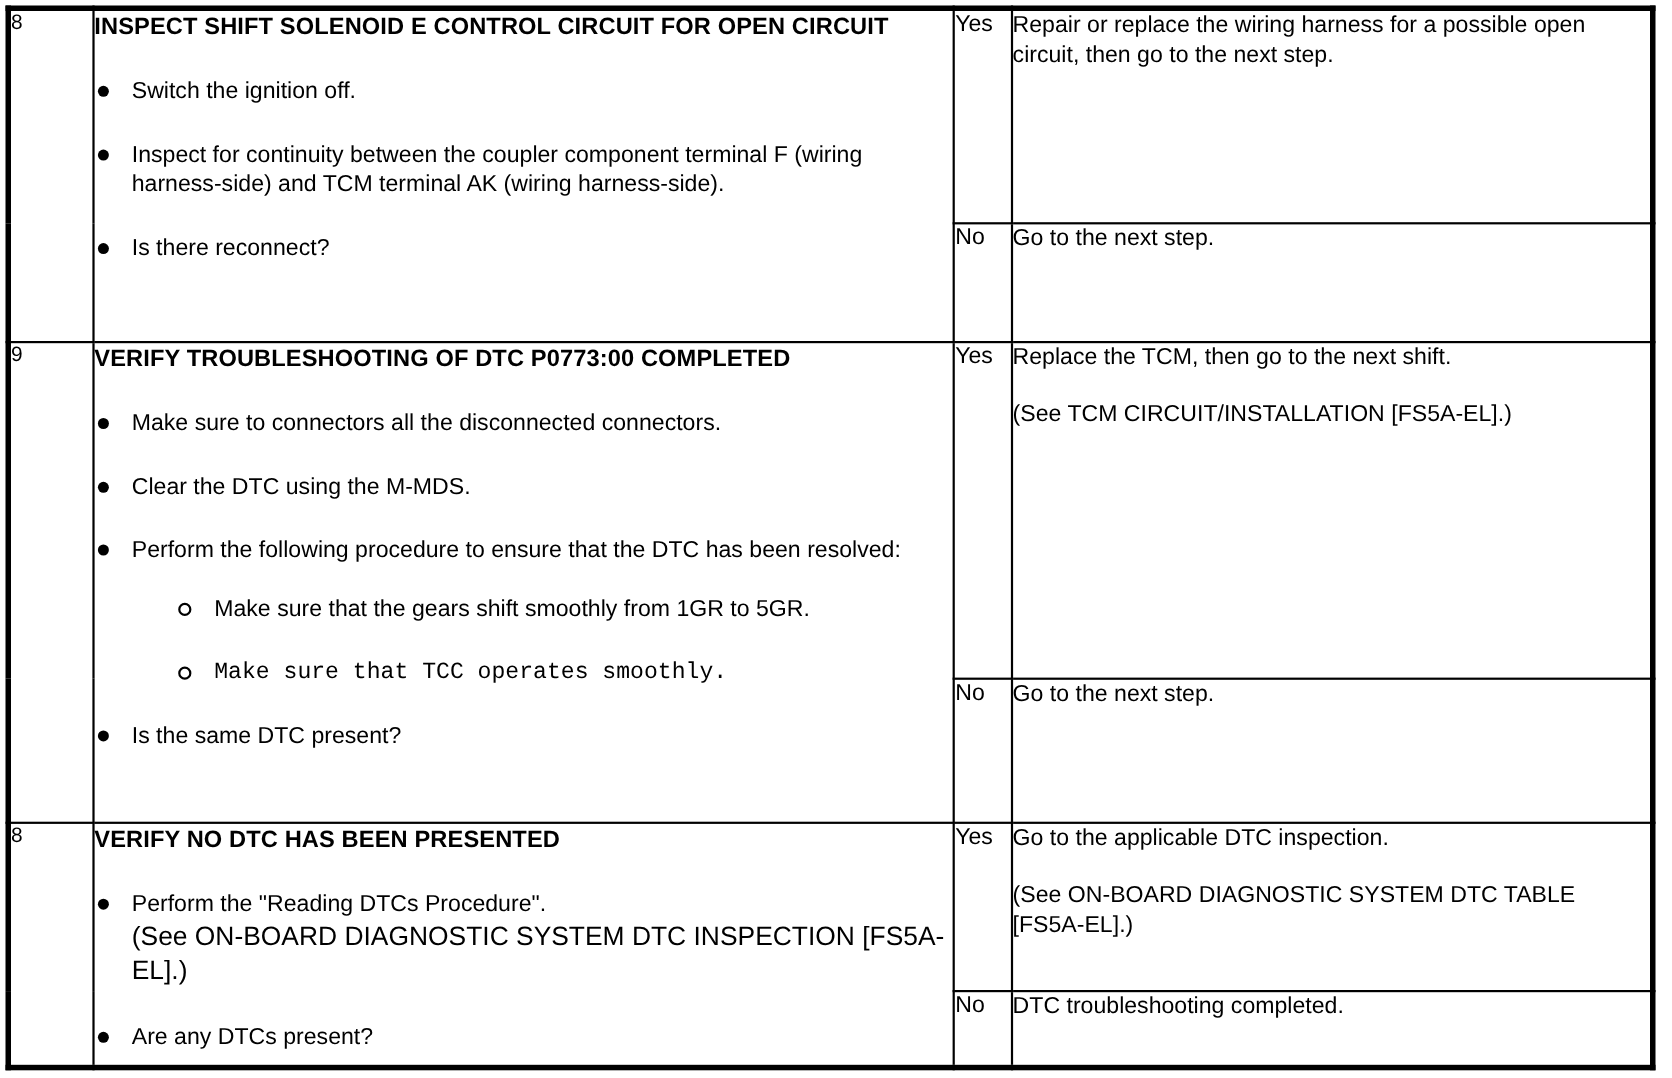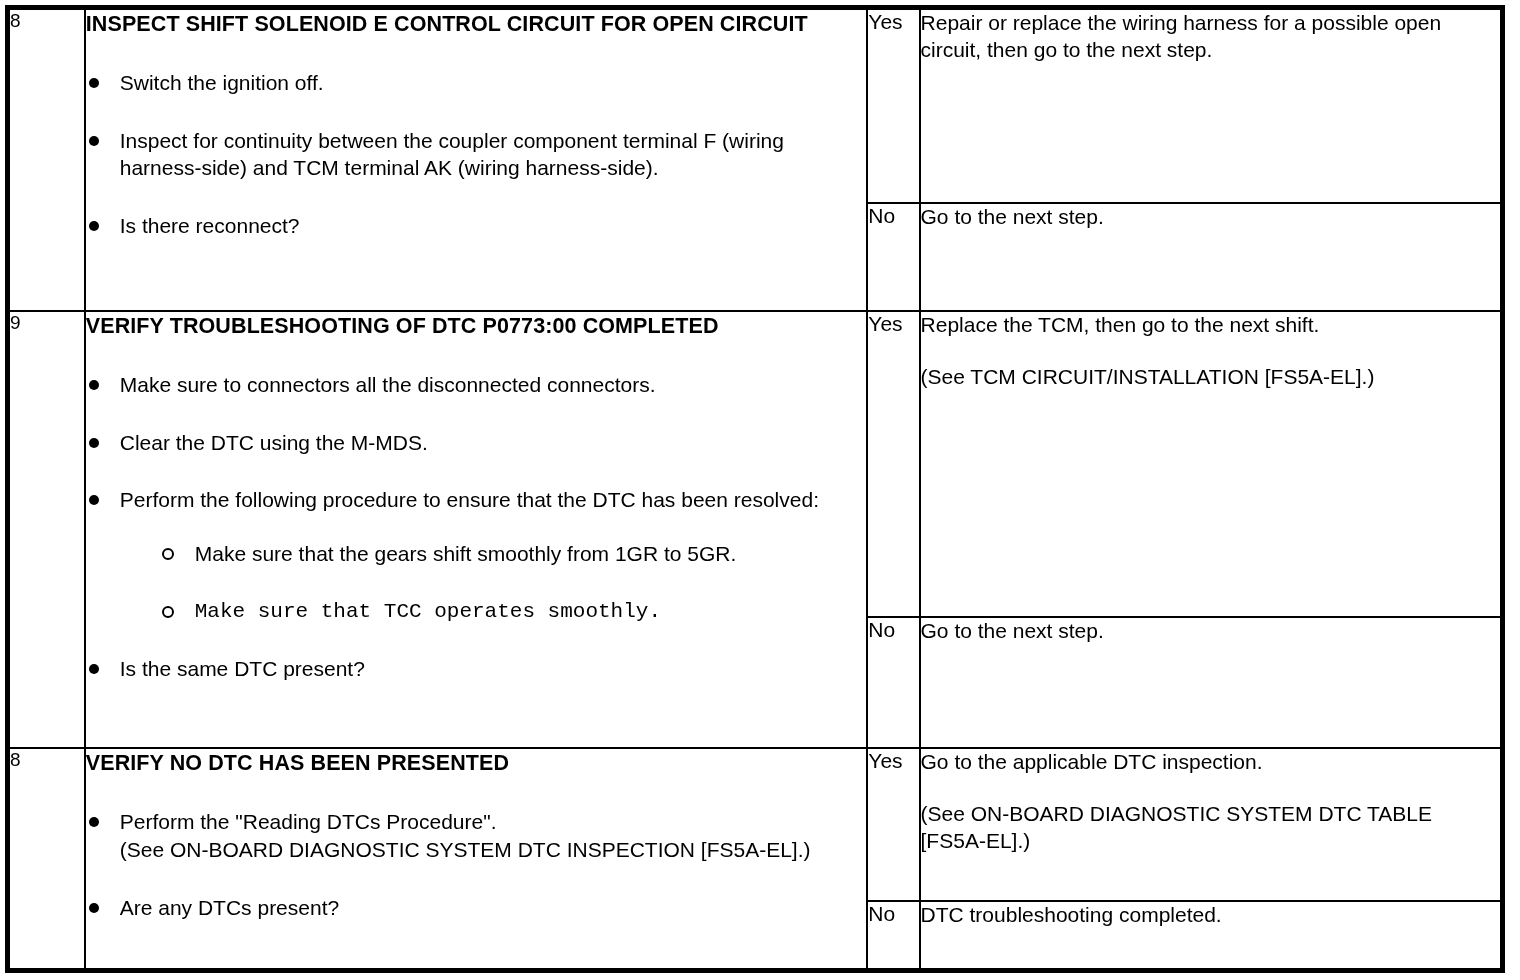--- a/index.html
+++ b/index.html
@@ -137,21 +137,21 @@
     top: 8px;
     width: 8px;
     height: 8px;
     border: 2.5px solid #000;
     border-radius: 50%;
     box-sizing: content-box;
   }
 
   
   .cont {
-    font-size: 21px;
+    font-size: 24px;
     line-height: 1.32;
   }
 
   .bl-1 { display: block; }
 </style>
 </head>
 <body>
 
 <div class="page">
 

